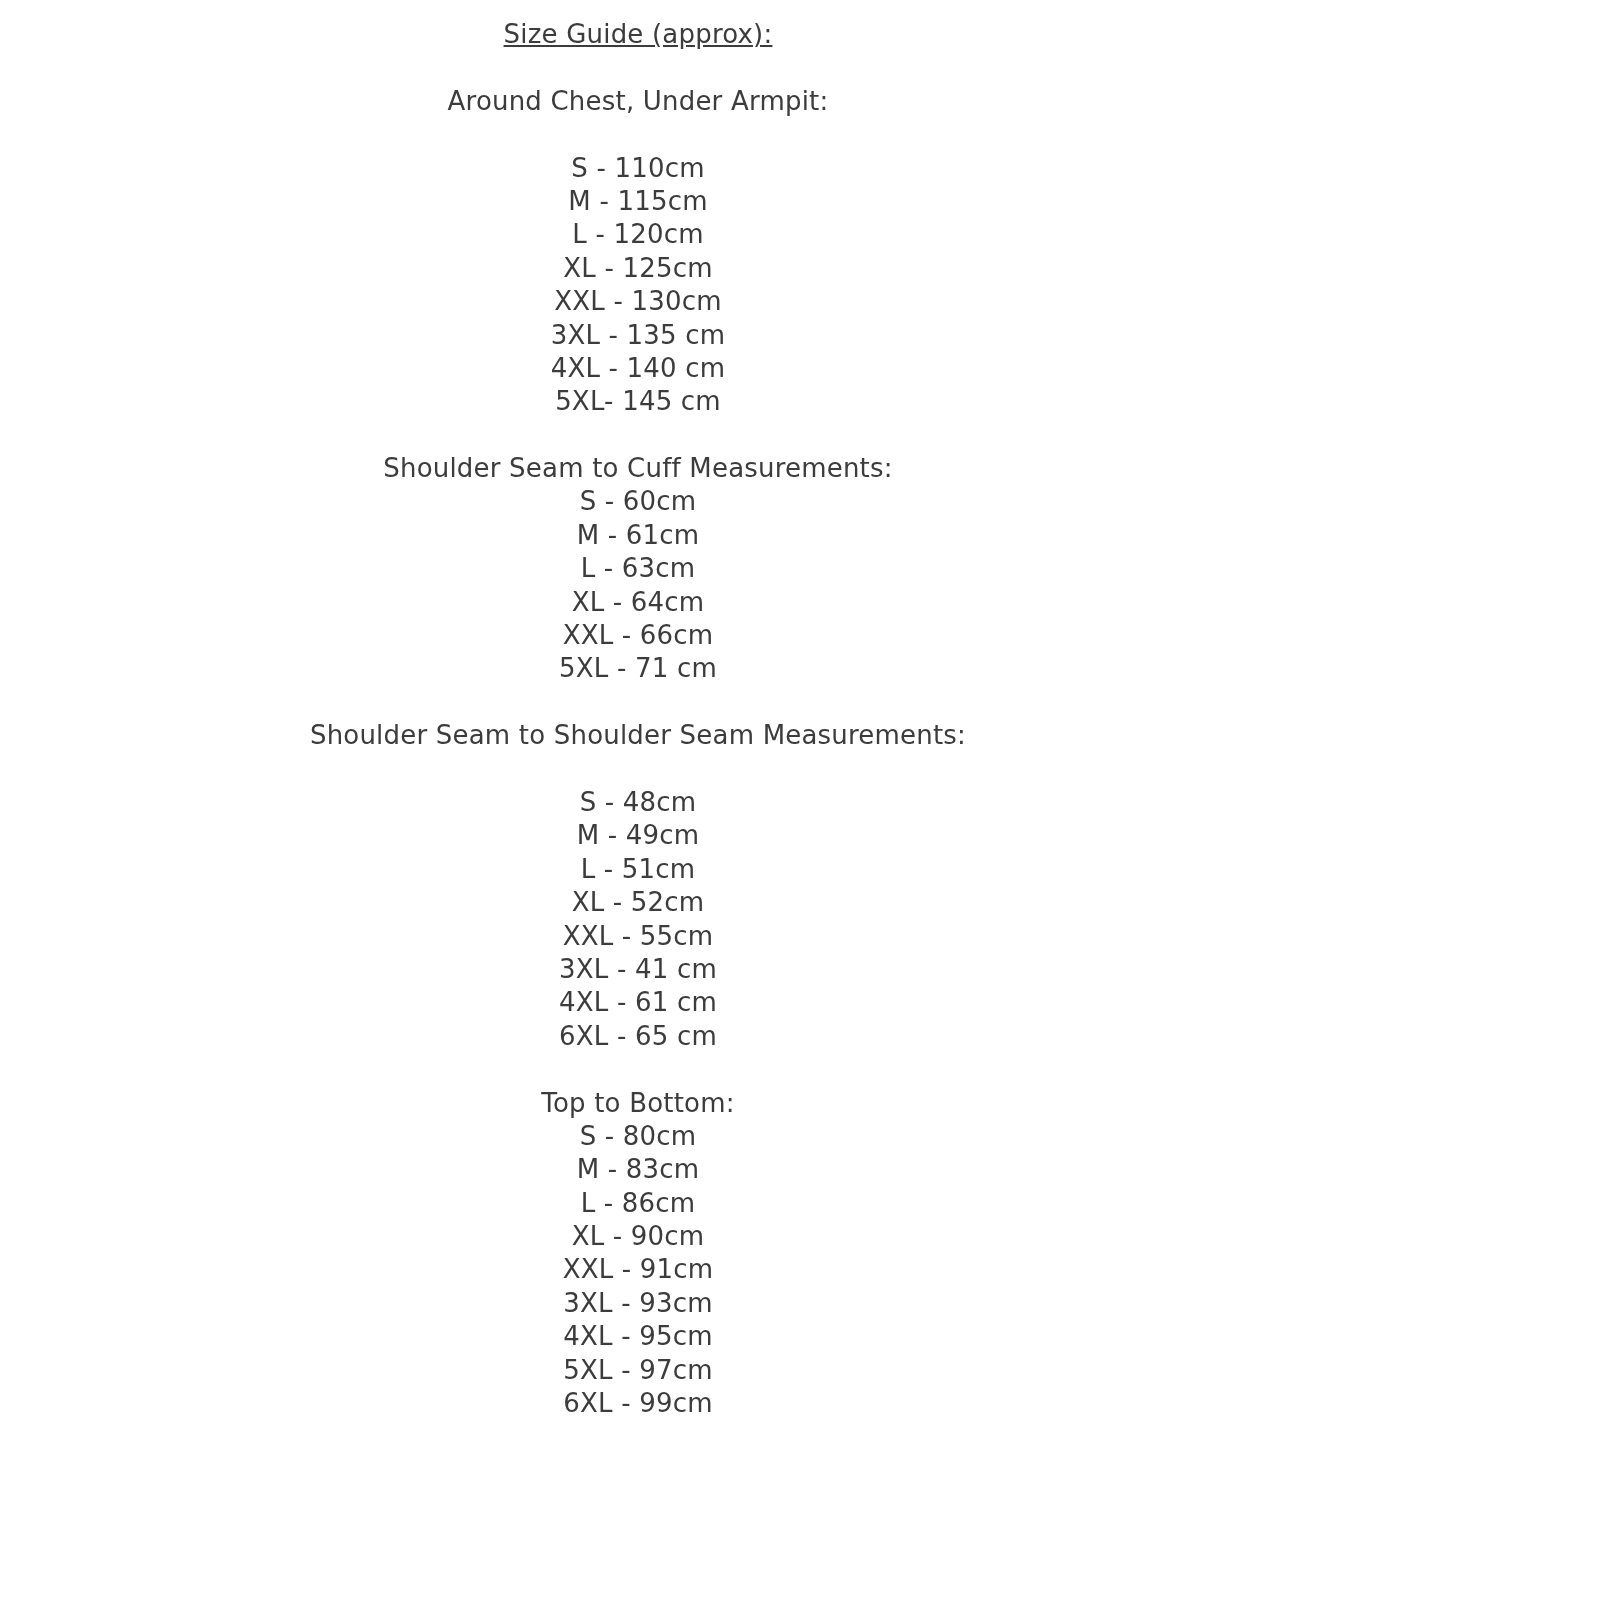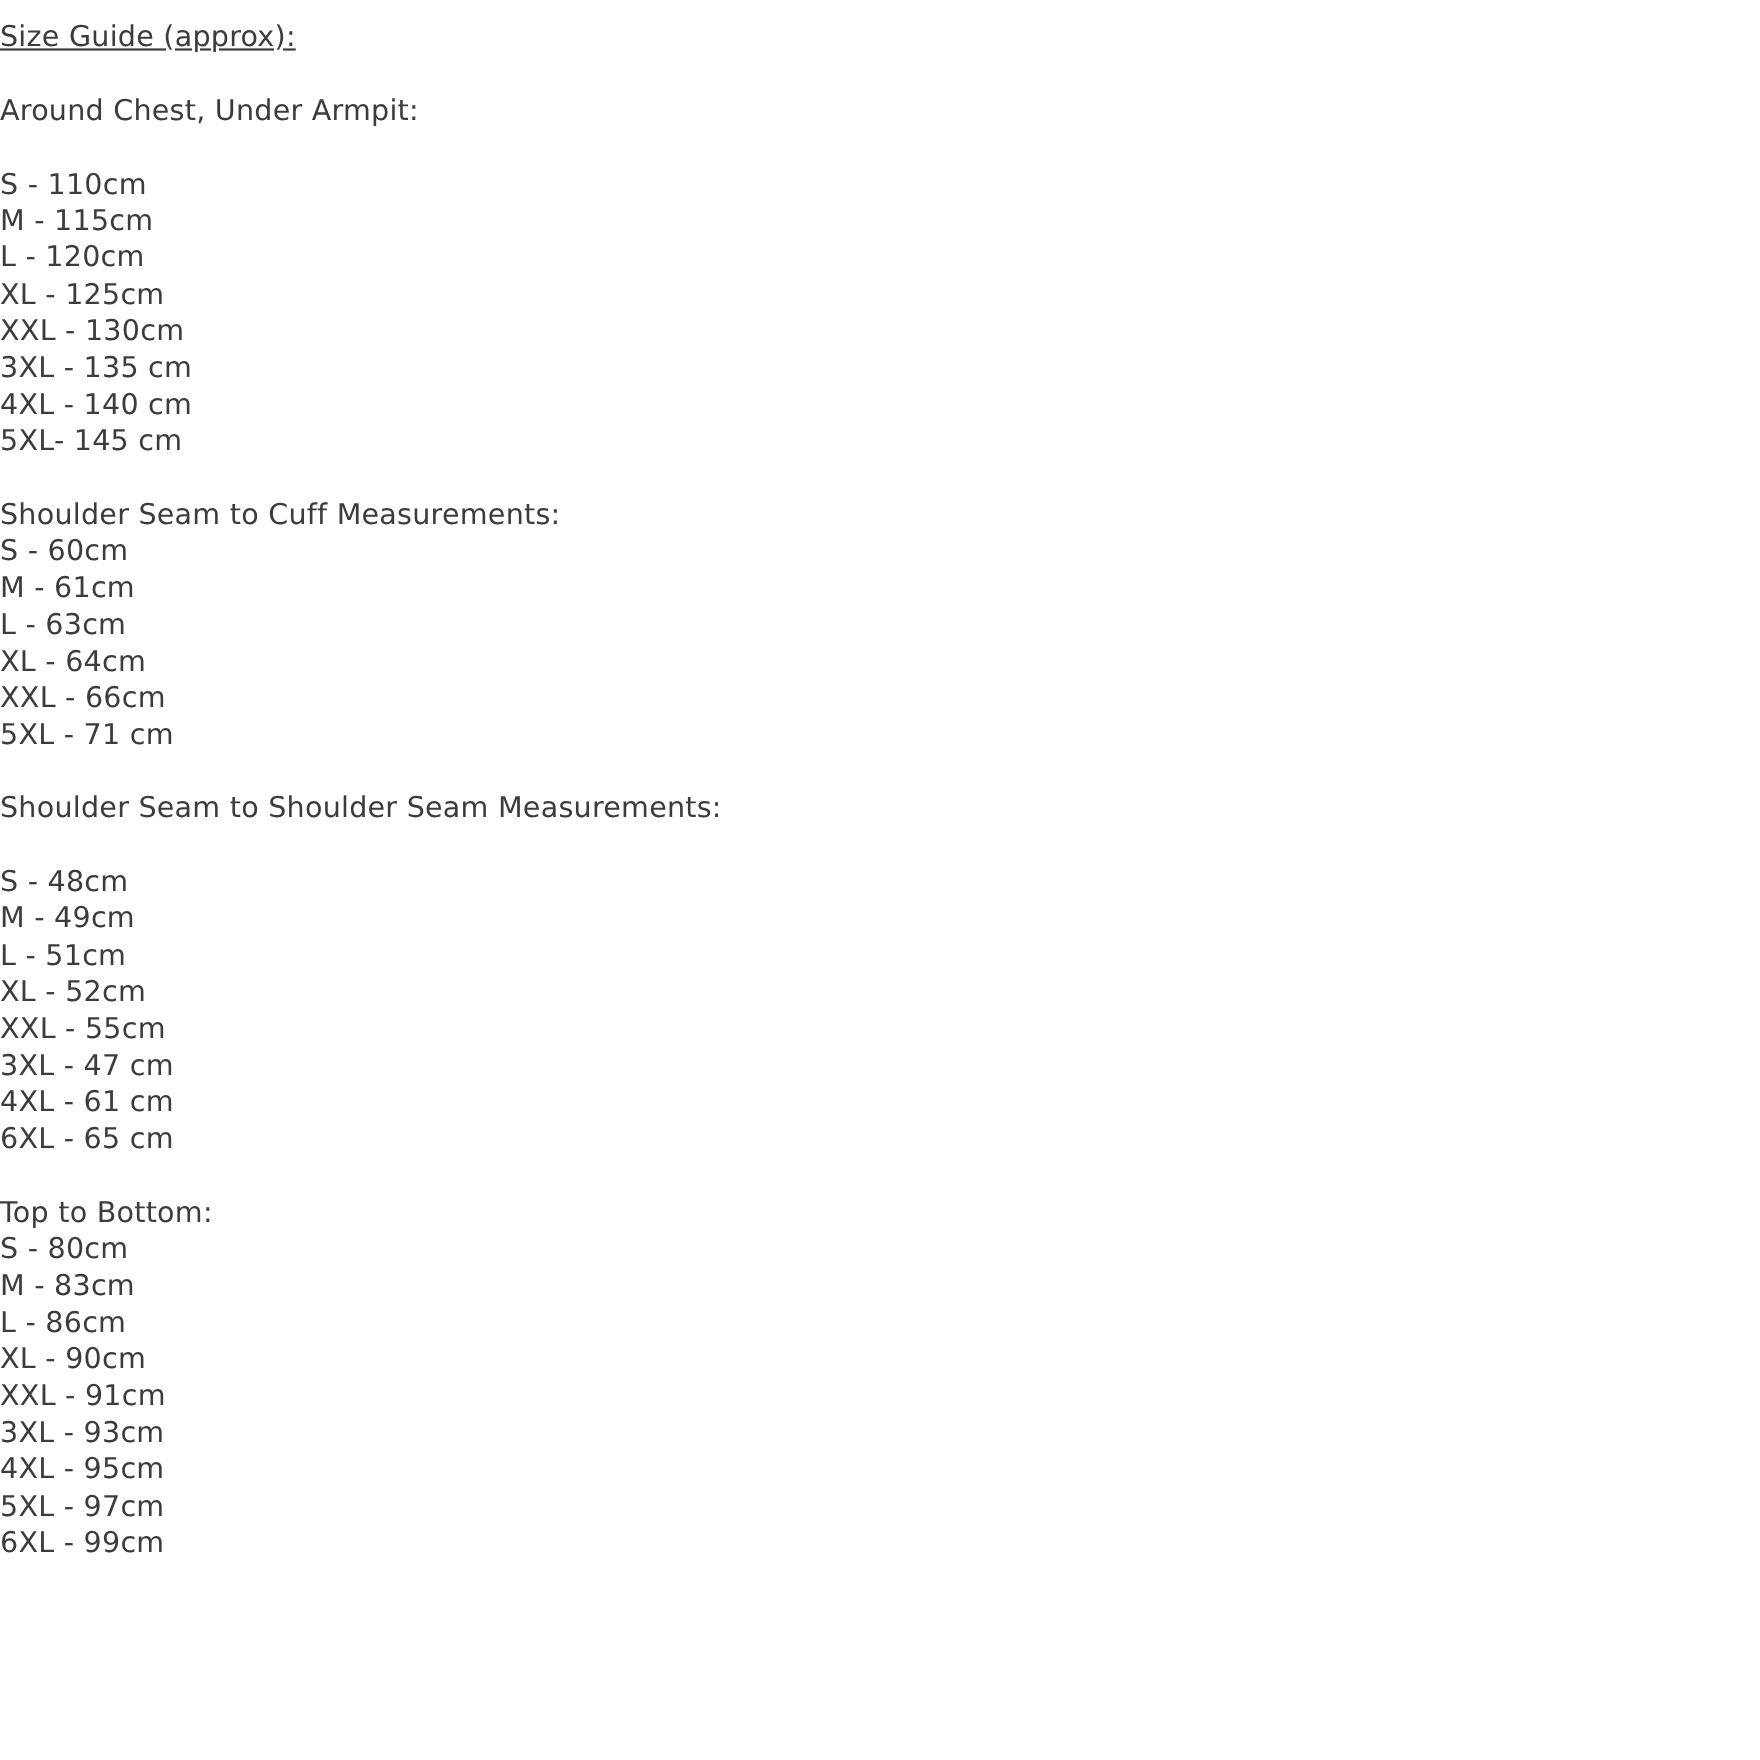--- a/index.html
+++ b/index.html
@@ -11,20 +11,21 @@
     width: 1600px;
     height: 1600px;
     overflow: hidden;
     font-family: "DejaVu Sans", "Liberation Sans", sans-serif;
   }
   .doc {
     box-sizing: border-box;
     width: 1276px;
     height: 1600px;
     padding-top: 18px;
+    text-align: center;
     font-size: 26px;
     line-height: 33.4px;
     color: #3c3c3c;
     letter-spacing: 0.2px;
     border-radius: 22px;
   }
   .line {
     height: 33.4px;
     white-space: pre;
   }
@@ -61,21 +62,21 @@
       <div class="line">XXL - 66cm</div>
       <div class="line">5XL - 71 cm</div>
       <div class="gap"></div>
       <div class="line heading">Shoulder Seam to Shoulder Seam Measurements:</div>
       <div class="gap"></div>
       <div class="line">S - 48cm</div>
       <div class="line">M - 49cm</div>
       <div class="line">L - 51cm</div>
       <div class="line">XL - 52cm</div>
       <div class="line">XXL - 55cm</div>
-      <div class="line">3XL - 47 cm</div>
+      <div class="line">3XL - 41 cm</div>
       <div class="line">4XL - 61 cm</div>
       <div class="line">6XL - 65 cm</div>
       <div class="gap"></div>
       <div class="line heading">Top to Bottom:</div>
       <div class="line">S - 80cm</div>
       <div class="line">M - 83cm</div>
       <div class="line">L - 86cm</div>
       <div class="line">XL - 90cm</div>
       <div class="line">XXL - 91cm</div>
       <div class="line">3XL - 93cm</div>

